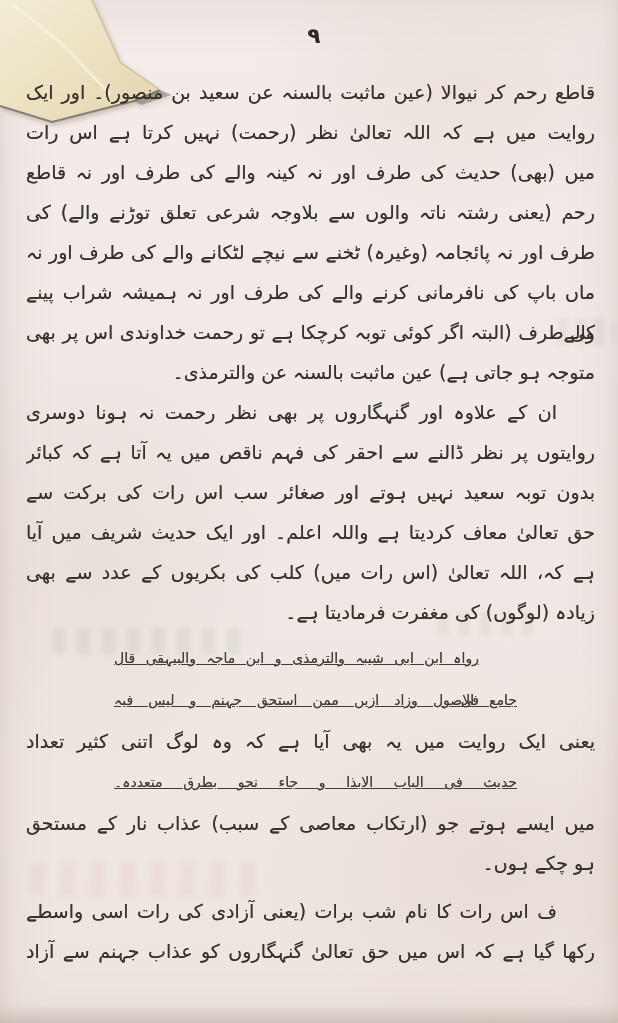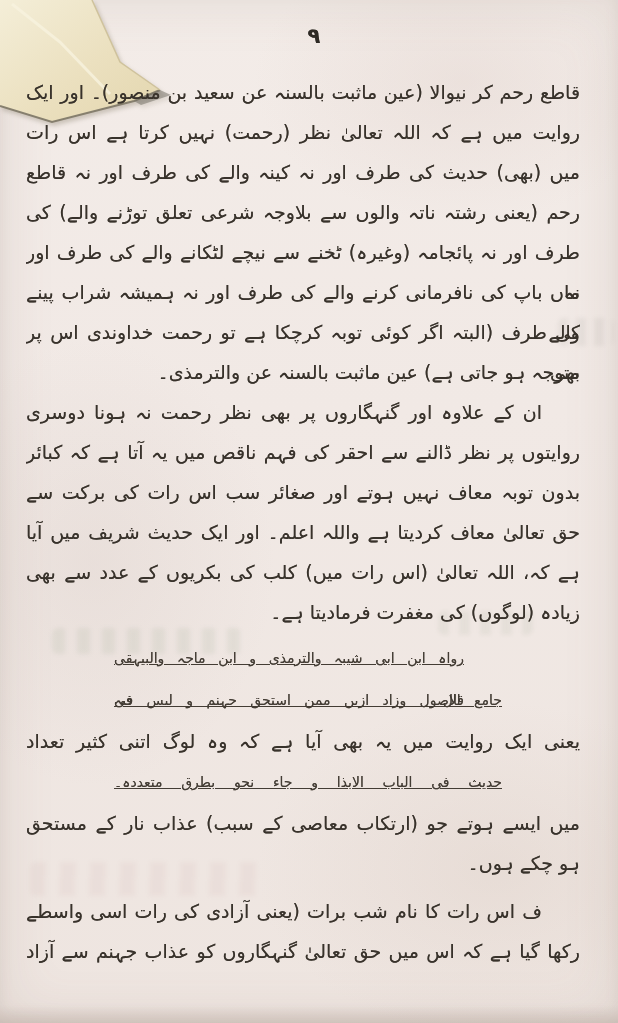--- a/index.html
+++ b/index.html
@@ -32,21 +32,21 @@
     width: 40px;
     text-align: center;
     font-size: 21px;
     font-weight: bold;
     color: #2e2a25;
     text-shadow: 0 0 0.6px rgba(46,42,37,0.7);
   }
   
   .text-block {
     position: absolute;
-    left: 26px; right: 38px; top: 72px;
+    left: 26px; right: 23px; top: 72px;
     direction: rtl;
     overflow: hidden;
   }
   .line {
     height: 40px;
     line-height: 40px;
     font-size: 19px;
     color: #38322b;
     text-shadow: 0 0 0.5px rgba(56,50,43,0.65);
     white-space: nowrap;
@@ -139,21 +139,21 @@
     <div class="line j">قاطع رحم کر نیوالا (عین ماثبت بالسنہ عن سعید بن منصور)۔ اور ایک</div>
     <div class="line j">روایت میں ہے کہ اللہ تعالیٰ نظر (رحمت) نہیں کرتا ہے اس رات</div>
     <div class="line j">میں (بھی) حدیث کی طرف اور نہ کینہ والے کی طرف اور نہ قاطع</div>
     <div class="line j">رحم (یعنی رشتہ ناتہ والوں سے بلاوجہ شرعی تعلق توڑنے والے) کی</div>
     <div class="line j">طرف اور نہ پائجامہ (وغیرہ) ٹخنے سے نیچے لٹکانے والے کی طرف اور نہ</div>
     <div class="line j">ماں باپ کی نافرمانی کرنے والے کی طرف اور نہ ہمیشہ شراب پینے والے</div>
     <div class="line j">کی طرف (البتہ اگر کوئی توبہ کرچکا ہے تو رحمت خداوندی اس پر بھی</div>
     <div class="line">متوجہ ہو جاتی ہے) عین ماثبت بالسنہ عن والترمذی۔</div>
     <div class="line j ind">ان کے علاوہ اور گنہگاروں پر بھی نظر رحمت نہ ہونا دوسری</div>
     <div class="line j">روایتوں پر نظر ڈالنے سے احقر کی فہم ناقص میں یہ آتا ہے کہ کبائر</div>
-    <div class="line j">بدون توبہ معاف نہیں ہوتے اور صغائر سب اس رات کی برکت سے</div>
+    <div class="line j">بدون توبہ سعید نہیں ہوتے اور صغائر سب اس رات کی برکت سے</div>
     <div class="line j">حق تعالیٰ معاف کردیتا ہے واللہ اعلم۔ اور ایک حدیث شریف میں آیا</div>
     <div class="line j">ہے کہ، اللہ تعالیٰ (اس رات میں) کلب کی بکریوں کے عدد سے بھی</div>
     <div class="line">زیادہ (لوگوں) کی مغفرت فرمادیتا ہے۔</div>
     <div class="line ar j ind mt1">رواہ ابن ابی شیبہ والترمذی و ابن ماجہ والبیہقی قال فی</div>
     <div class="line ar j">جامع الاصول وزاد ازیں ممن استحق جہنم و لیس فیہ</div>
     <div class="line j">یعنی ایک روایت میں یہ بھی آیا ہے کہ وہ لوگ اتنی کثیر تعداد</div>
     <div class="line ar j">حدیث فی الباب الابذا و جاء نحو بطرق متعددہ۔</div>
     <div class="line j">میں ایسے ہوتے جو (ارتکاب معاصی کے سبب) عذاب نار کے مستحق</div>
     <div class="line">ہو چکے ہوں۔</div>
     <div class="line j ind mt2">ف اس رات کا نام شب برات (یعنی آزادی کی رات اسی واسطے</div>

